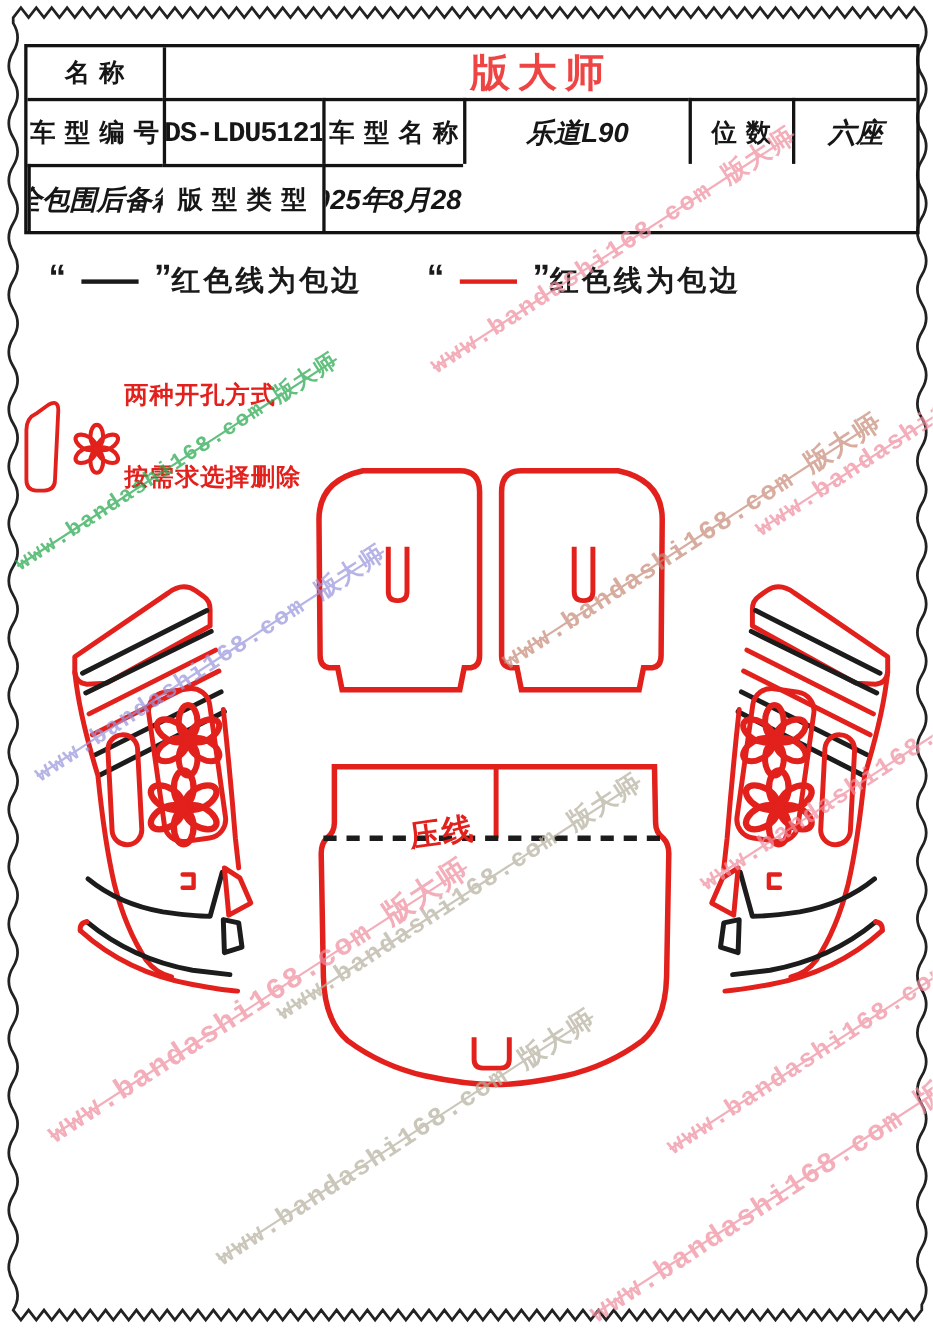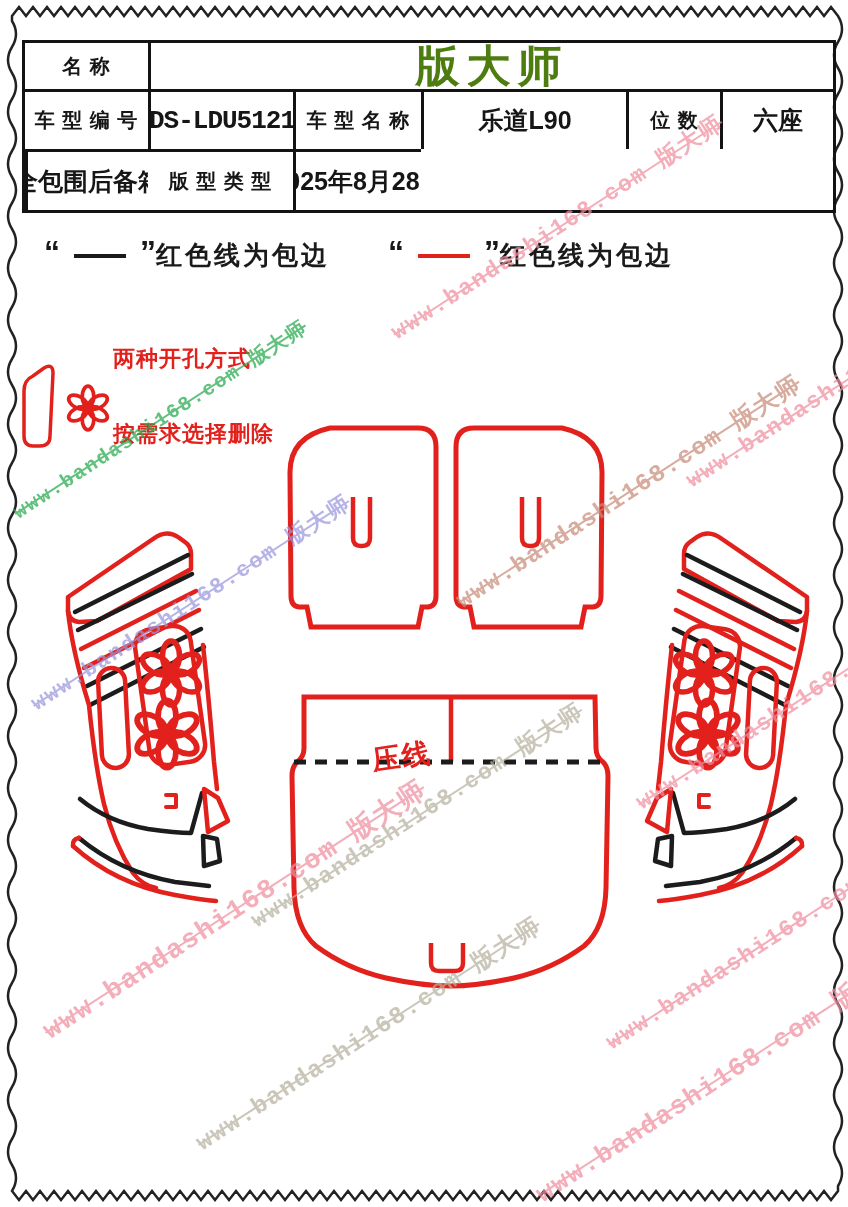--- a/index.html
+++ b/index.html
@@ -6,25 +6,25 @@
   .sheet{position:relative;width:848px;height:1207px;background:#fff;overflow:hidden;
          font-family:"Liberation Sans","DejaVu Sans",sans-serif;}
   svg{position:absolute;left:0;top:0;}
   
   .tbl{position:absolute;left:22px;top:40px;width:808px;height:167px;border:3px solid #131313;
        display:grid;grid-template-columns:123px 145px 128px 205px 94px 1fr;
        grid-template-rows:46px 60px 1fr;z-index:4;background:transparent;}
   .cell{display:flex;align-items:center;justify-content:center;border-left:3px solid #131313;
         border-top:3px solid #131313;font-weight:bold;color:#161616;white-space:nowrap;overflow:hidden;}
   .cell.nl{border-left:none;} .cell.nt{border-top:none;}
-  .lab{font-size:20px;letter-spacing:1px;}
-  .val{font-size:25px;}
+  .lab{font-size:23px;letter-spacing:1px;}
+  .val{font-size:25px;font-style:italic;}
   .mono{font-family:"Liberation Mono","DejaVu Sans Mono",monospace;font-size:26px;font-weight:bold;letter-spacing:-1px;}
   .title-cell{justify-content:center;gap:6px;}
-  .brand{color:#4d7c0f;font-size:44px;font-weight:bold;letter-spacing:7px;line-height:1;}
+  .brand{color:#ef4444;font-size:36px;font-weight:bold;letter-spacing:7px;line-height:1;}
   .title-rest{font-size:29px;font-weight:bold;letter-spacing:4px;color:#161616;}
   
   .legend{position:absolute;left:44px;top:238px;display:flex;align-items:center;z-index:4;
           font-weight:bold;color:#1a1a1a;font-size:26px;}
   .legend .q{font-size:32px;line-height:1;margin-top:-8px;}
   .sw{display:inline-block;width:52px;height:4px;margin:0 14px;}
   .sw.black{background:#1a1a1a;} .sw.red{background:#e2201c;}
   .legend .lbl{letter-spacing:3px;}
   .gap{width:58px;}
   

